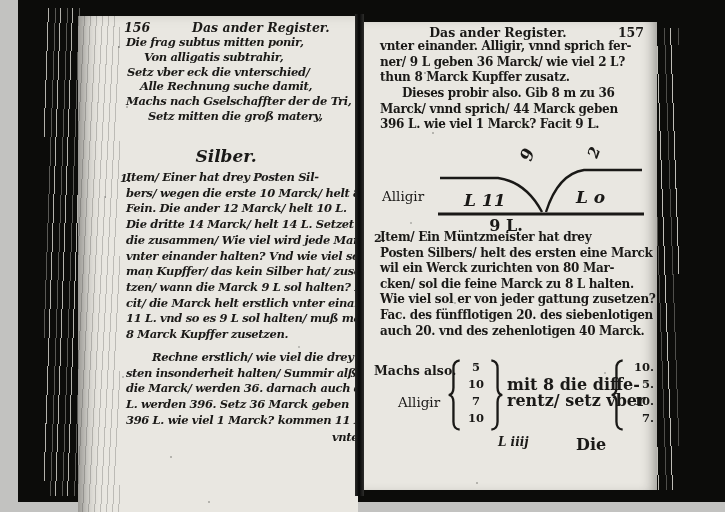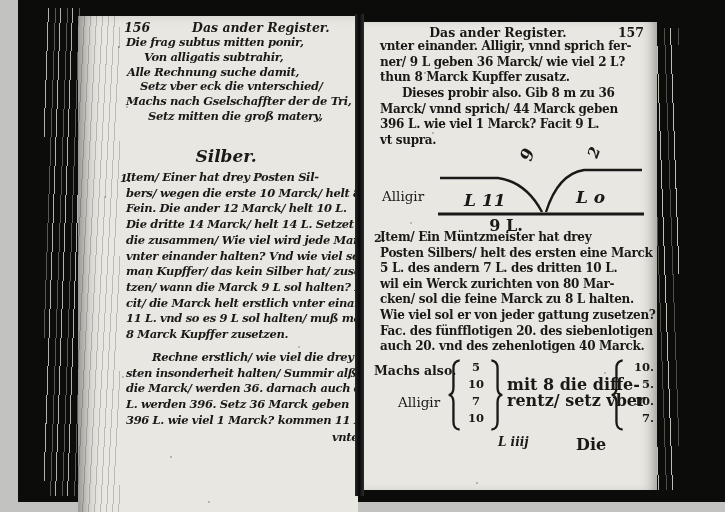--- a/index.html
+++ b/index.html
@@ -87,22 +87,22 @@
     <div class="speck" style="left:40px;top:30px;"></div>
 
     <div class="abs lp-header frak">
       <span>156</span>
       <span class="title">Das ander Register.</span>
     </div>
 
     <div class="abs lp-verse frak lp-text">
       <div class="pl">Die frag subtus mitten ponir,</div>
       <div class="pl">Von alligatis subtrahir,</div>
+      <div class="pl">Setz vber eck die vnterschied/</div>
       <div class="pl">Alle Rechnung suche damit,</div>
-      <div class="pl">Setz vber eck die vnterschied/</div>
       <div class="pl">Machs nach Gselschaffter der de Tri,</div>
       <div class="pl">Setz mitten die groß matery,</div>
     </div>
 
     <div class="abs lp-silber frak">Silber.</div>
 
     <div class="abs lp-item1 frak lp-text indent1">
       <span class="item-no frak">1.</span>
       <div class="pl">Item/ Einer hat drey Posten Sil-</div>
       <div class="pl">bers/ wegen die erste 10 Marck/ helt 8 L</div>
@@ -141,42 +141,40 @@
     <div class="abs rp-para1 frak rp-text">
       <div class="pl">vnter einander. Alligir, vnnd sprich fer-</div>
       <div class="pl">ner/ 9 L geben 36 Marck/ wie viel 2 L?</div>
       <div class="pl">thun 8 Marck Kupffer zusatz.</div>
     </div>
 
     <div class="abs rp-para2 frak rp-text">
       <div class="pl">Dieses probir also. Gib 8 m zu 36</div>
       <div class="pl">Marck/ vnnd sprich/ 44 Marck geben</div>
       <div class="pl">396 L. wie viel 1 Marck? Facit 9 L.</div>
-      <div class="pl">vt supra.</div>
     </div>
 
     <div class="abs fig-cross">
       <span class="lbl roman">Alligir</span>
       <svg width="214" height="70" viewBox="0 0 214 70">
         <path d="M6 32 H64 Q92 36 108 66" stroke="#1a1917" stroke-width="2.4" fill="none"></path>
         <path d="M208 24 H150 Q124 28 112 66" stroke="#1a1917" stroke-width="2.4" fill="none"></path>
         <path d="M4 68 H210" stroke="#1a1917" stroke-width="2.8" fill="none"></path>
         <text x="97" y="16" font-size="17" font-style="italic" font-weight="700" fill="#1a1917" transform="rotate(-72 97 16)">9</text>
         <text x="163" y="13" font-size="15" font-style="italic" font-weight="700" fill="#1a1917" transform="rotate(-70 163 13)">2</text>
         <text x="30" y="60" font-size="17" font-style="italic" font-weight="700" fill="#1a1917">L 11</text>
         <text x="142" y="57" font-size="17" font-style="italic" font-weight="700" fill="#1a1917">L o</text>
       </svg>
       <div class="result frak">9 L.</div>
     </div>
 
     <div class="abs rp-item2 frak rp-text">
       <span class="item-no frak">2.</span>
       <div class="pl">Item/ Ein Müntzmeister hat drey</div>
       <div class="pl">Posten Silbers/ helt des ersten eine Marck</div>
-      <div class="pl">5 L. des andern 7 L. des dritten 10 L.</div>
       <div class="pl">wil ein Werck zurichten von 80 Mar-</div>
       <div class="pl">cken/ sol die feine Marck zu 8 L halten.</div>
       <div class="pl">Wie viel sol er von jeder gattung zusetzen?</div>
       <div class="pl">Fac. des fünfflotigen 20. des siebenlotigen</div>
       <div class="pl">auch 20. vnd des zehenlotigen 40 Marck.</div>
     </div>
 
     <div class="abs fig-braces">
       <span class="machs frak">Machs also.</span>
       <span class="allig roman">Alligir</span>

